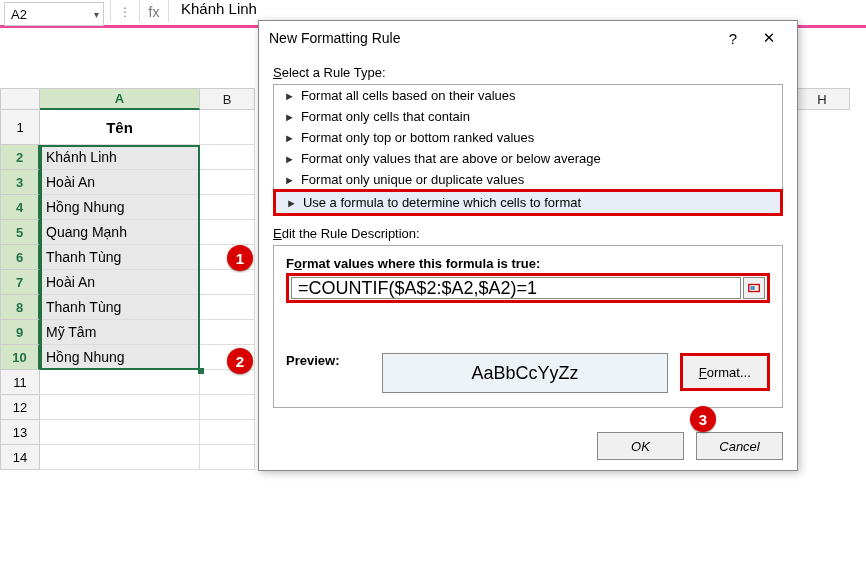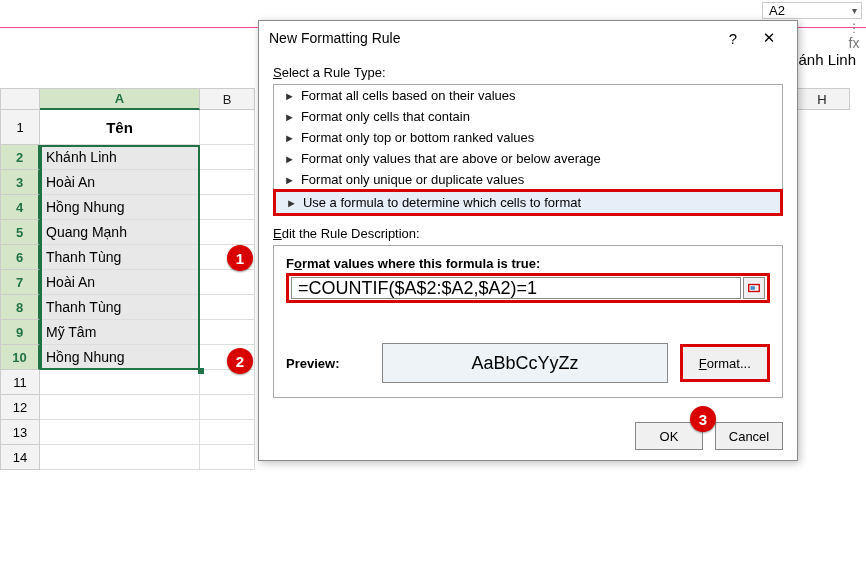--- a/index.html
+++ b/index.html
@@ -1,19 +1,19 @@
 <!DOCTYPE html>
 <html><head>
 <meta charset="utf-8">
 <style>
   * { box-sizing: border-box; margin: 0; padding: 0; font-family: "Segoe UI", Arial, sans-serif; }
   body { background: #fff; width: 866px; height: 588px; position: relative; overflow: hidden; }
 
   
-  .formula-bar { display: flex; align-items: flex-end; height: 28px; border-bottom: 1px solid #ec4899; background: #fff; flex-direction: column; }
+  .formula-bar { display: flex; align-items: flex-start; height: 28px; border-bottom: 3px solid #ec4899; background: #fff; }
   .name-box { width: 100px; height: 24px; margin: 2px 4px; border: 1px solid #ccc; display: flex; align-items: center; padding: 0 6px; font-size: 13px; position: relative; }
   .name-box .caret { position: absolute; right: 4px; font-size: 10px; color: #555; }
   .fb-divider { width: 1px; height: 22px; background: #ddd; margin: 0 2px; }
   .fb-icon { width: 24px; height: 24px; display: flex; align-items: center; justify-content: center; color: #777; font-size: 12px; }
   .fb-fx { font-size: 14px; }
   .formula-value { flex: 1; padding: 0 10px; font-size: 15px; }
 
   
   .sheet { position: absolute; top: 88px; left: 0; }
   .col-headers { display: flex; }
@@ -47,27 +47,27 @@
   .rule-item.sel { background: #e8eef7; border: 3px solid #d90000; margin: -1px; position: relative; }
   .rule-arrow { margin-right: 6px; font-size: 11px; color: #333; }
 
   .edit-box { border: 1px solid #aaa; padding: 10px 12px 14px 12px; margin-top: 4px; }
   .edit-title { font-weight: 600; font-size: 13px; margin-bottom: 2px; }
   .formula-input-wrap { border: 3px solid #d90000; display: flex; align-items: center; height: 30px; }
   .formula-input { flex: 1; border: 1px solid #888; height: 22px; margin: 0 2px 0 2px; padding: 0 6px; font-size: 18px; }
   .range-btn { width: 22px; height: 22px; border: 1px solid #888; margin-right: 2px; background: #f0f0f0; display: flex; align-items: center; justify-content: center; }
   .range-btn svg { width: 14px; height: 14px; }
 
-  .preview-row { display: flex; align-items: center; margin-top: 40px; gap: 12px; }
+  .preview-row { display: flex; margin-top: 50px; gap: 12px; }
   .preview-label { font-weight: 600; font-size: 13px; width: 90px; }
   .preview-box { width: 304px; height: 40px; border: 1px solid #888; background: #eef3f8; display: flex; align-items: center; justify-content: center; font-size: 18px; }
   .format-btn { width: 96px; height: 38px; border: 3px solid #d90000; background: #f0f0f0; font-size: 13px; display: flex; align-items: center; justify-content: center; cursor: pointer; }
 
   .dlg-buttons { display: flex; justify-content: flex-end; gap: 12px; padding: 10px 14px; }
-  .dlg-btn { width: 68px; height: 28px; border: 1px solid #888; background: #f0f0f0; font-size: 13px; display: flex; align-items: center; justify-content: center; cursor: pointer; }
+  .dlg-btn { width: 87px; height: 28px; border: 1px solid #888; background: #f0f0f0; font-size: 13px; display: flex; align-items: center; justify-content: center; cursor: pointer; font-style: italic; }
 
   .circle-badge { position: absolute; width: 26px; height: 26px; border-radius: 50%; background: #d90000; color: #fff; font-weight: 700; font-size: 15px; display: flex; align-items: center; justify-content: center; box-shadow: 0 1px 2px rgba(0,0,0,0.4); }
 </style>
 </head>
 <body>
 
 <div class="formula-bar">
   <div class="name-box">
     <span>A2</span>
     <span class="caret">▾</span>

